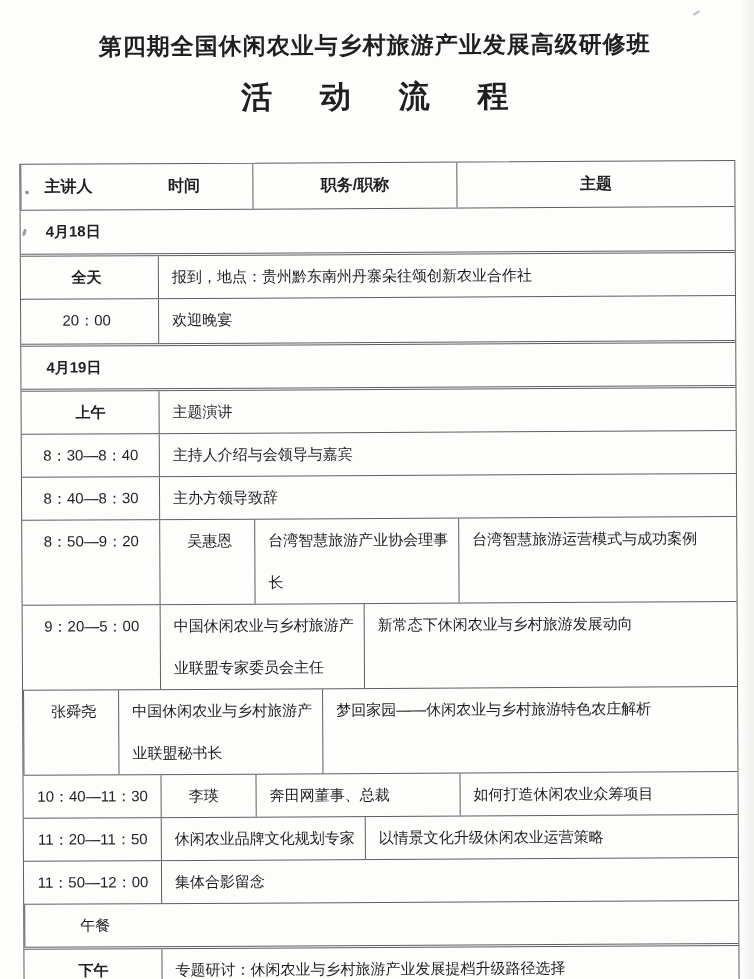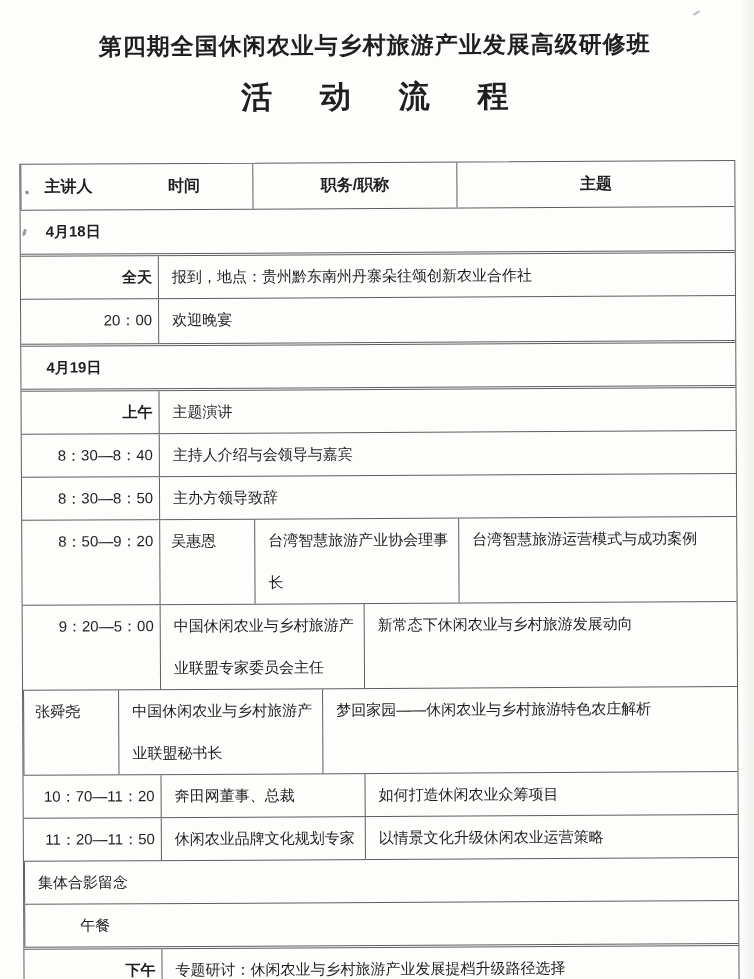--- a/index.html
+++ b/index.html
@@ -25,24 +25,24 @@
     border:1px solid #5e5e5e;
     display:flex;flex-direction:column;
     font-size:15px;box-sizing:border-box;
   }
   .schedule *{box-sizing:border-box;}
   .row{display:flex;border-top:1px solid #5e5e5e;}
   .row.header{border-top:none;min-height:45px;}
   .row.dbl{border-top:3px double #5e5e5e;}
   .cell{line-height:42px;padding:0 6px;overflow:hidden;}
   .row.header .cell{line-height:44px;font-weight:bold;font-size:16px;text-align:center;padding:0;}
-  .c-time{flex:0 0 137px;width:137px;padding-left:7px;text-align:right;}
+  .c-time{flex:0 0 137px;width:137px;padding-left:7px;text-align:center;}
   .c-time.center{padding-left:0;}
   .c-time.bold{font-weight:bold;}
-  .c-speaker{flex:0 0 95px;width:95px;border-left:1px solid #5e5e5e;padding-left:11px;}
+  .c-speaker{flex:0 0 95px;width:95px;border-left:1px solid #5e5e5e;padding-left:27px;}
   .c-title{flex:0 0 204px;width:204px;border-left:1px solid #5e5e5e;padding-left:13px;padding-right:7px;}
   .c-topic{flex:1;border-left:1px solid #5e5e5e;padding-left:13px;padding-right:5px;}
   .c-rest{flex:1;border-left:1px solid #5e5e5e;padding-left:13px;}
   .c-rest.indent{padding-left:55px;}
   .c-section{flex:1;padding-left:25px;font-weight:bold;}
   
   .speck{position:absolute;}
   .speck-dot{left:25px;top:191px;width:4px;height:3px;background:#8d8d8d;border-radius:50%;transform:rotate(20deg);}
   .speck-comma{left:23px;top:229px;width:3px;height:7px;background:#999;border-radius:2px 2px 3px 0;transform:rotate(14deg);}
   .speck-top{left:693px;top:12px;width:7px;height:2px;background:#bbb;transform:rotate(-32deg);}
@@ -81,50 +81,52 @@
           </div>
           <div class="row merged dbl" style="min-height: 42px;">
             <div class="cell c-time bold">上午</div>
             <div class="cell c-rest">主题演讲</div>
           </div>
           <div class="row merged" style="min-height: 42px;">
             <div class="cell c-time">8：30—8：40</div>
             <div class="cell c-rest">主持人介绍与会领导与嘉宾</div>
           </div>
           <div class="row merged" style="min-height: 42px;">
-            <div class="cell c-time">8：30—8：50</div>
+            <div class="cell c-time">8：40—8：30</div>
             <div class="cell c-rest">主办方领导致辞</div>
           </div>
           <div class="row full" style="min-height: 42px;">
             <div class="cell c-time">8：50—9：20</div>
             <div class="cell c-speaker">吴惠恩</div>
             <div class="cell c-title">台湾智慧旅游产业协会理事长</div>
             <div class="cell c-topic">台湾智慧旅游运营模式与成功案例</div>
           </div>
           <div class="row full" style="min-height: 84px;">
             <div class="cell c-time">9：20—5：00</div>
             <div class="cell c-title">中国休闲农业与乡村旅游产业联盟专家委员会主任</div>
             <div class="cell c-topic">新常态下休闲农业与乡村旅游发展动向</div>
           </div>
           <div class="row full" style="min-height: 84px;">
             <div class="cell c-speaker">张舜尧</div>
             <div class="cell c-title">中国休闲农业与乡村旅游产业联盟秘书长</div>
             <div class="cell c-topic">梦回家园——休闲农业与乡村旅游特色农庄解析</div>
           </div>
           <div class="row full" style="min-height: 42px;">
-            <div class="cell c-time">10：70—11：20</div>
+            <div class="cell c-time">10：40—11：30</div>
+            <div class="cell c-speaker">李瑛</div>
             <div class="cell c-title">奔田网董事、总裁</div>
             <div class="cell c-topic">如何打造休闲农业众筹项目</div>
           </div>
           <div class="row full" style="min-height: 43px;">
             <div class="cell c-time">11：20—11：50</div>
             <div class="cell c-title">休闲农业品牌文化规划专家</div>
             <div class="cell c-topic">以情景文化升级休闲农业运营策略</div>
           </div>
           <div class="row merged" style="min-height: 42px;">
+            <div class="cell c-time">11：50—12：00</div>
             <div class="cell c-rest">集体合影留念</div>
           </div>
           <div class="row merged" style="min-height: 42px;">
             <div class="cell c-rest indent">午餐</div>
           </div>
           <div class="row merged dbl" style="min-height: 47px;">
             <div class="cell c-time bold">下午</div>
             <div class="cell c-rest">专题研讨：休闲农业与乡村旅游产业发展提档升级路径选择</div>
           </div>
         </div>

